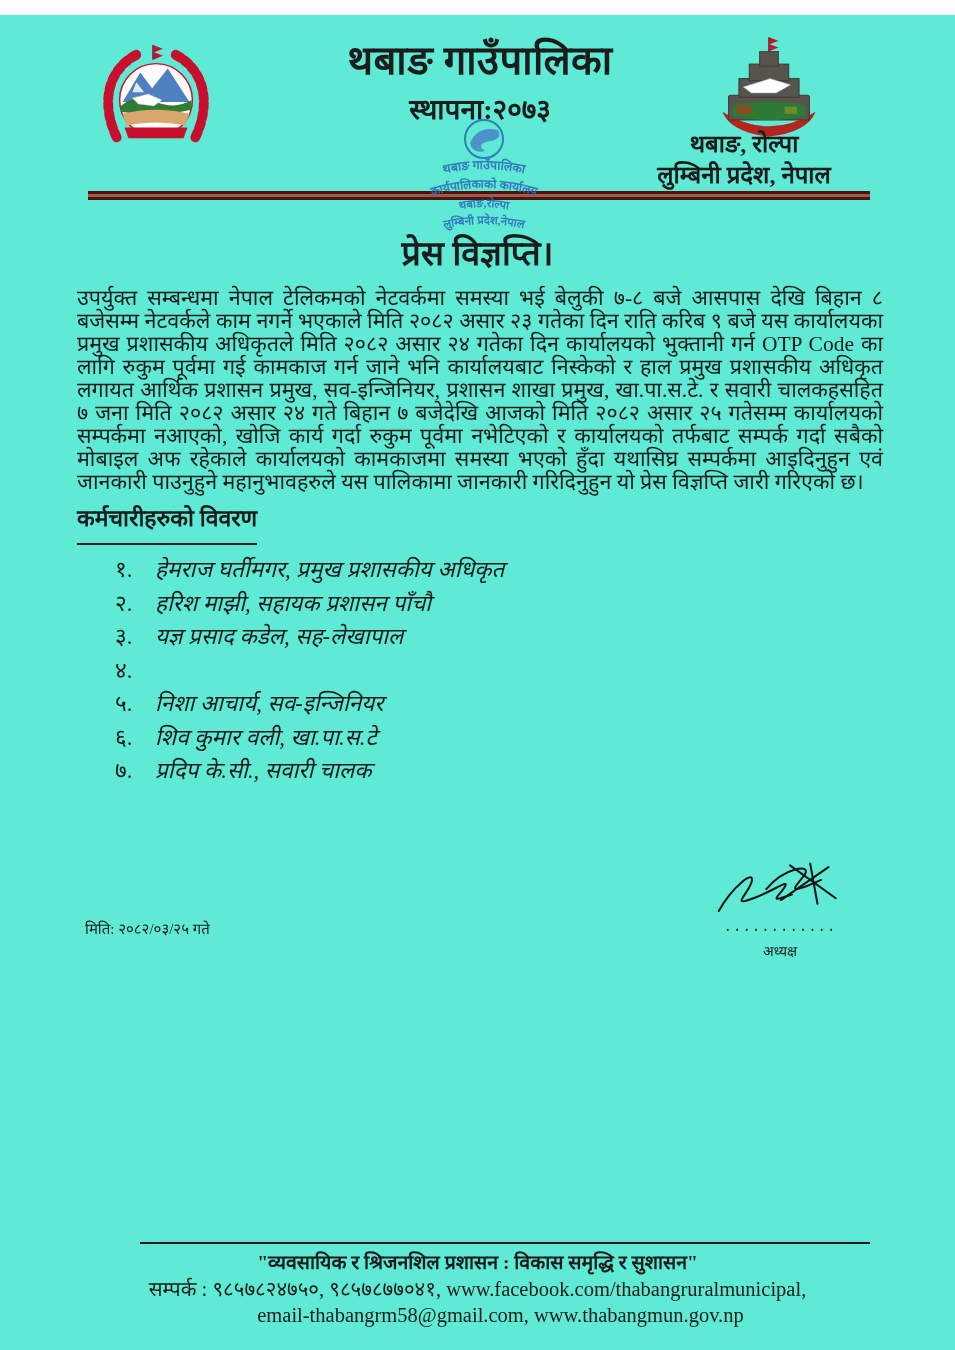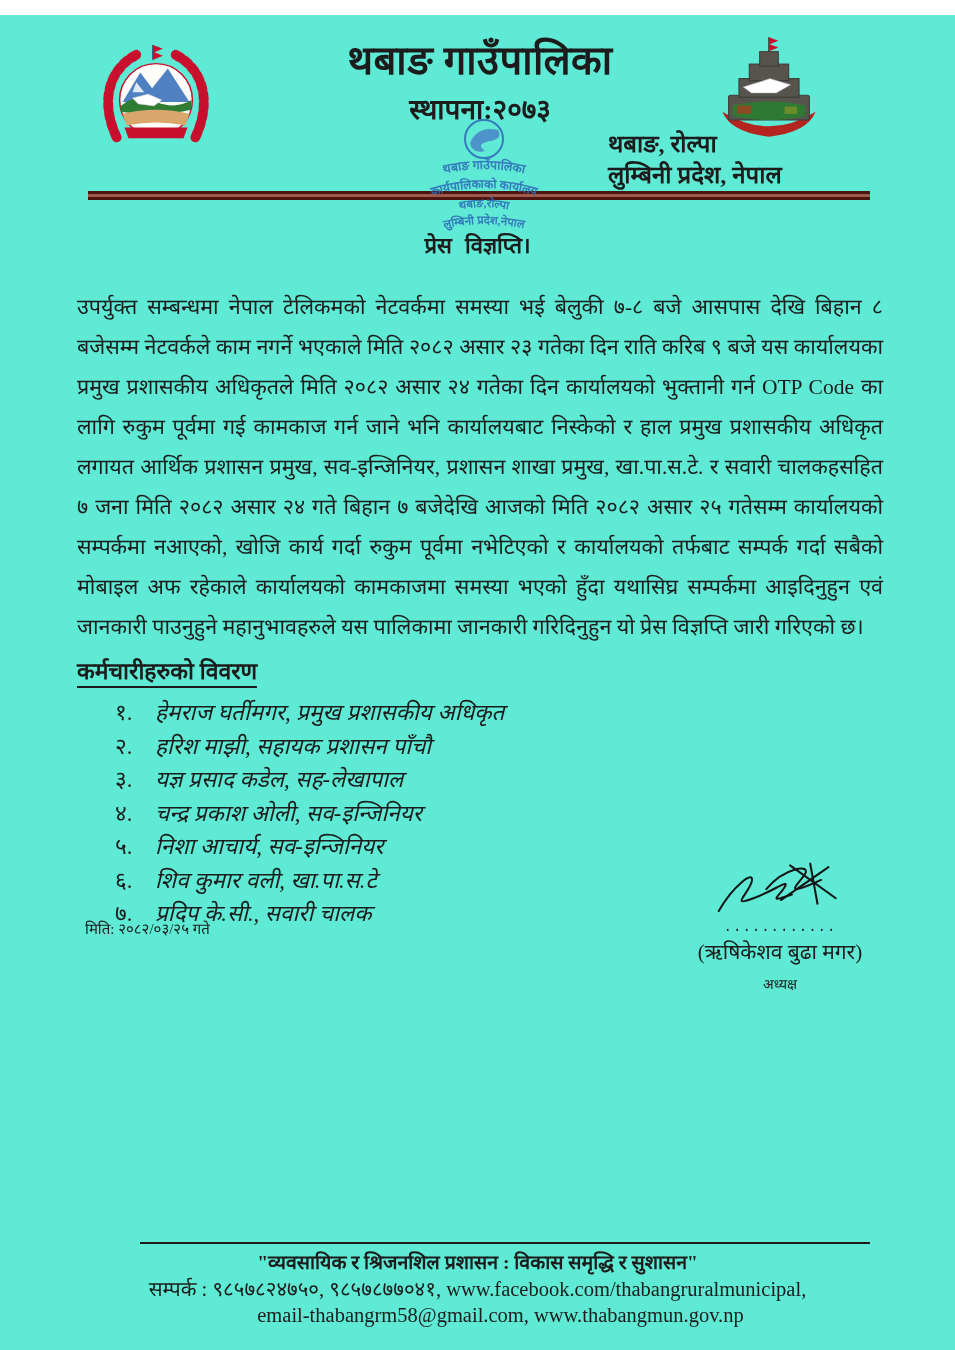--- a/index.html
+++ b/index.html
@@ -7,32 +7,32 @@
     position:relative;width:955px;height:1350px;margin:15px auto;
     background:#5eead4;overflow:hidden;color:#1c1c1c;
     font-family:"Liberation Serif","DejaVu Serif",serif;
   }
   
   .emblem-left{position:absolute;top:26px;left:96px;width:120px;height:118px;}
   .emblem-right{position:absolute;top:18px;left:712px;width:114px;height:114px;}
   .title-block{position:absolute;top:22px;left:240px;width:480px;text-align:center;}
   .muni-name{font-size:40px;font-weight:700;letter-spacing:.5px;line-height:48px;}
   .established{font-size:28px;font-weight:700;margin-top:4px;}
-  .location{position:absolute;top:114px;left:608px;width:272px;
+  .location{position:absolute;top:114px;left:608px;width:272px;text-align:center;
     font-weight:700;font-size:24px;line-height:31px;}
   .seal{position:absolute;top:98px;left:413px;width:142px;height:128px;opacity:.88;z-index:3;}
   .rule{position:absolute;top:176px;left:88px;width:782px;height:9px;z-index:1;
     background:linear-gradient(180deg,#4e140f 0 34%,#a05a4d 34% 62%,#4e140f 62% 100%);}
   
   .press-title{position:absolute;top:214px;left:0;width:100%;text-align:center;
-    font-size:22px;font-weight:700;font-family:Liberation Mono, monospace;}
+    font-size:34px;font-weight:700;}
   .content{position:absolute;top:272px;left:77px;width:806px;}
-  .body-text{font-size:21.5px;line-height:40px;text-align:justify;margin:0;}
+  .body-text{font-size:21.5px;line-height:23px;text-align:justify;margin:0;}
   .staff-heading{display:inline-block;margin-top:7px;font-size:23px;font-weight:700;
-    border-bottom:2px solid #1c1c1c;padding-bottom:0;}
+    border-bottom:2px solid #1c1c1c;padding-bottom:10px;}
   .staff-list{margin:8px 0 0 38px;padding:0;list-style:none;}
   .staff-item{font-style:italic;font-size:22.5px;line-height:33.5px;display:flex;}
   .staff-num{min-width:24px;margin-right:16px;font-style:normal;}
   .date-line{position:absolute;top:903px;left:85px;font-size:15px;}
   .sign-block{position:absolute;top:843px;left:642px;width:276px;text-align:center;}
   .sign-svg{display:block;margin:0 auto;width:170px;height:64px;}
   .sign-dots{font-size:14px;letter-spacing:1px;line-height:10px;color:#222;
     font-family:"Liberation Mono","DejaVu Sans Mono",monospace;}
   .sign-name{font-size:21px;margin-top:5px;}
   .sign-title{font-size:14px;margin-top:9px;}
@@ -134,21 +134,20 @@
       <li class="staff-item">
         <span class="staff-num">२.</span>
         <span>हरिश माझी, सहायक प्रशासन पाँचौ</span>
       </li>
       <li class="staff-item">
         <span class="staff-num">३.</span>
         <span>यज्ञ प्रसाद कडेल, सह-लेखापाल</span>
       </li>
       <li class="staff-item">
         <span class="staff-num">४.</span>
-        <span>चन्द्र प्रकाश ओली, सव-इन्जिनियर</span>
       </li>
       <li class="staff-item">
         <span class="staff-num">५.</span>
         <span>निशा आचार्य, सव-इन्जिनियर</span>
       </li>
       <li class="staff-item">
         <span class="staff-num">६.</span>
         <span>शिव कुमार वली, खा.पा.स.टे</span>
       </li>
       <li class="staff-item">
@@ -164,21 +163,20 @@
     <svg class="sign-svg" viewBox="0 0 170 70" aria-hidden="true">
       <g fill="none" stroke="#151515" stroke-width="2.2" stroke-linecap="round">
         <path d="M18,58 C34,30 58,12 54,26 C50,40 30,54 56,44 C80,35 96,22 90,32 C84,42 70,50 98,40"></path>
         <path d="M70,34 C90,10 120,6 112,18 C104,30 86,44 130,24"></path>
         <path d="M86,46 L138,10"></path>
         <path d="M96,8 L146,44"></path>
         <path d="M118,6 L126,50"></path>
       </g>
     </svg>
     <div class="sign-dots">............</div>
-    <div class="sign-name">(ऋषिकेशव बुढा मगर)</div>
     <div class="sign-title">अध्यक्ष</div>
   </div>
 
   <div class="footer-rule"></div>
   <div class="slogan">"व्यवसायिक र श्रिजनशिल प्रशासन : विकास समृद्धि र सुशासन"</div>
   <div class="contact">सम्पर्क : ९८५७८२४७५०, ९८५७८७७०४१, www.facebook.com/thabangruralmunicipal,</div>
   <div class="email">email-thabangrm58@gmail.com, www.thabangmun.gov.np</div>
 
 </div>
 

